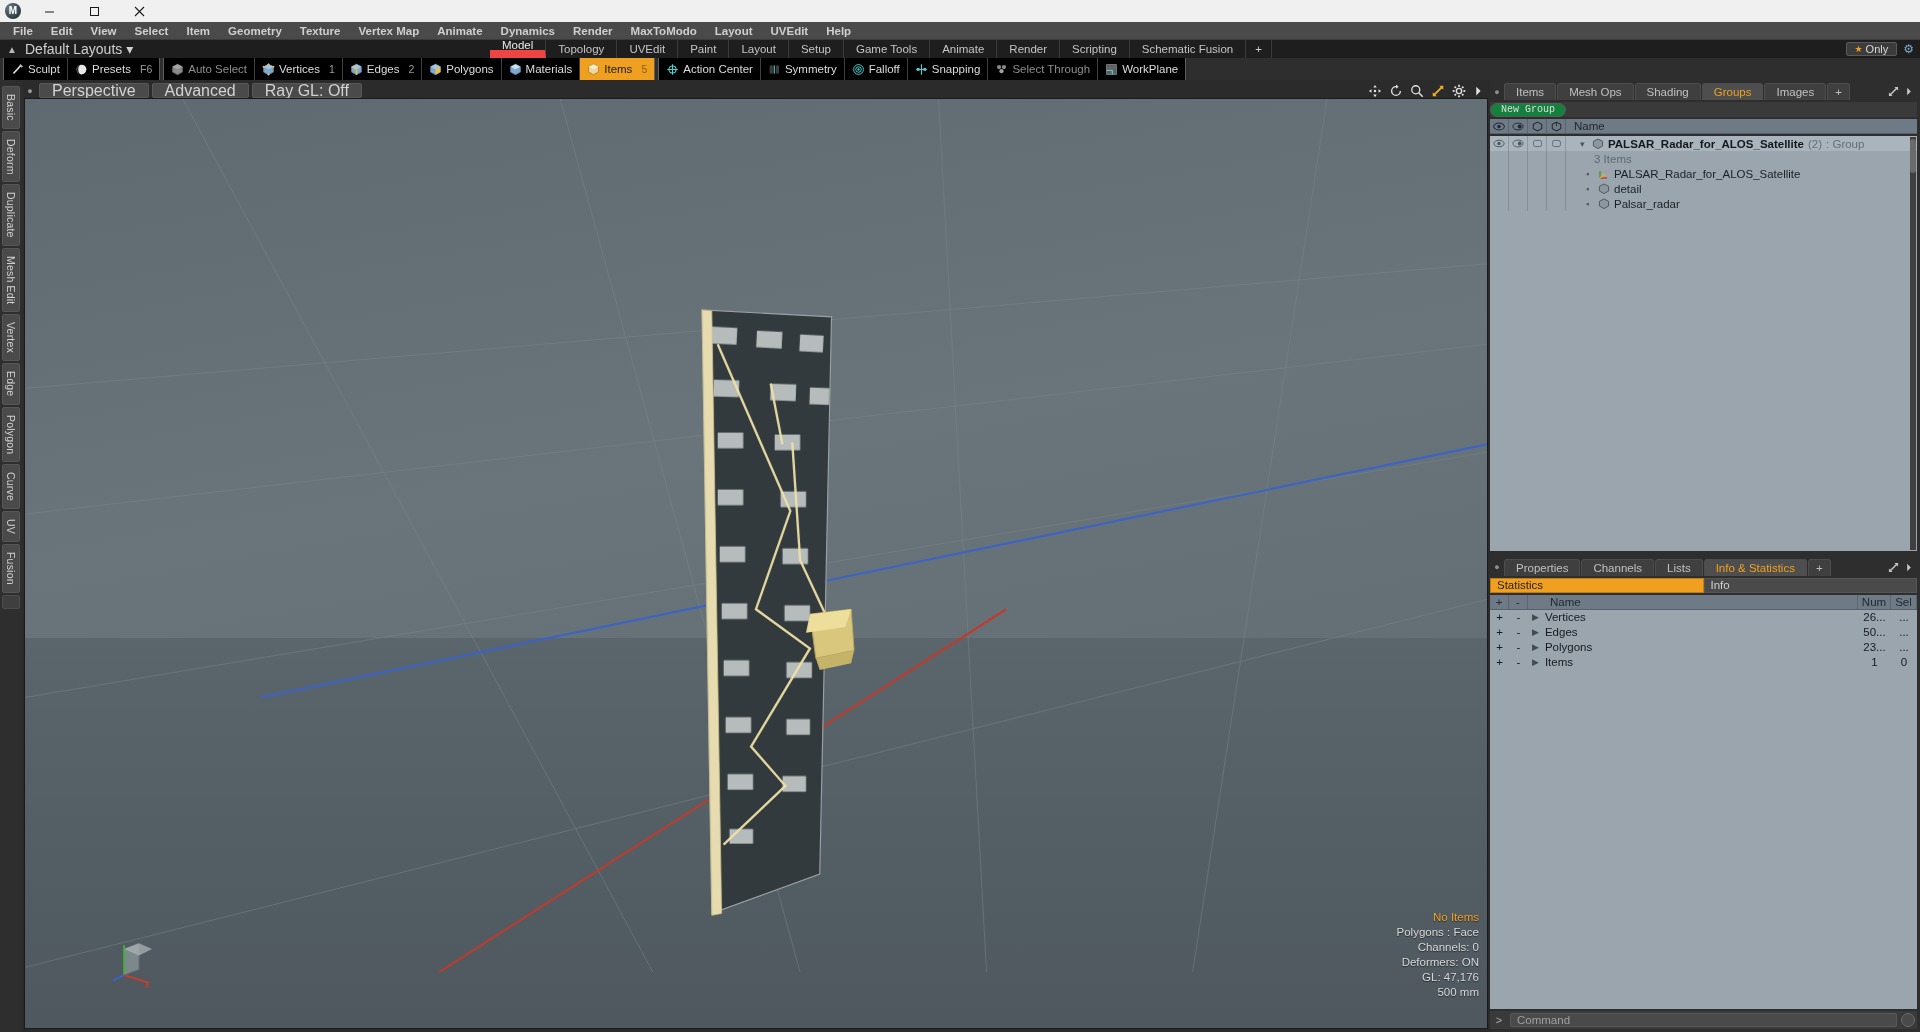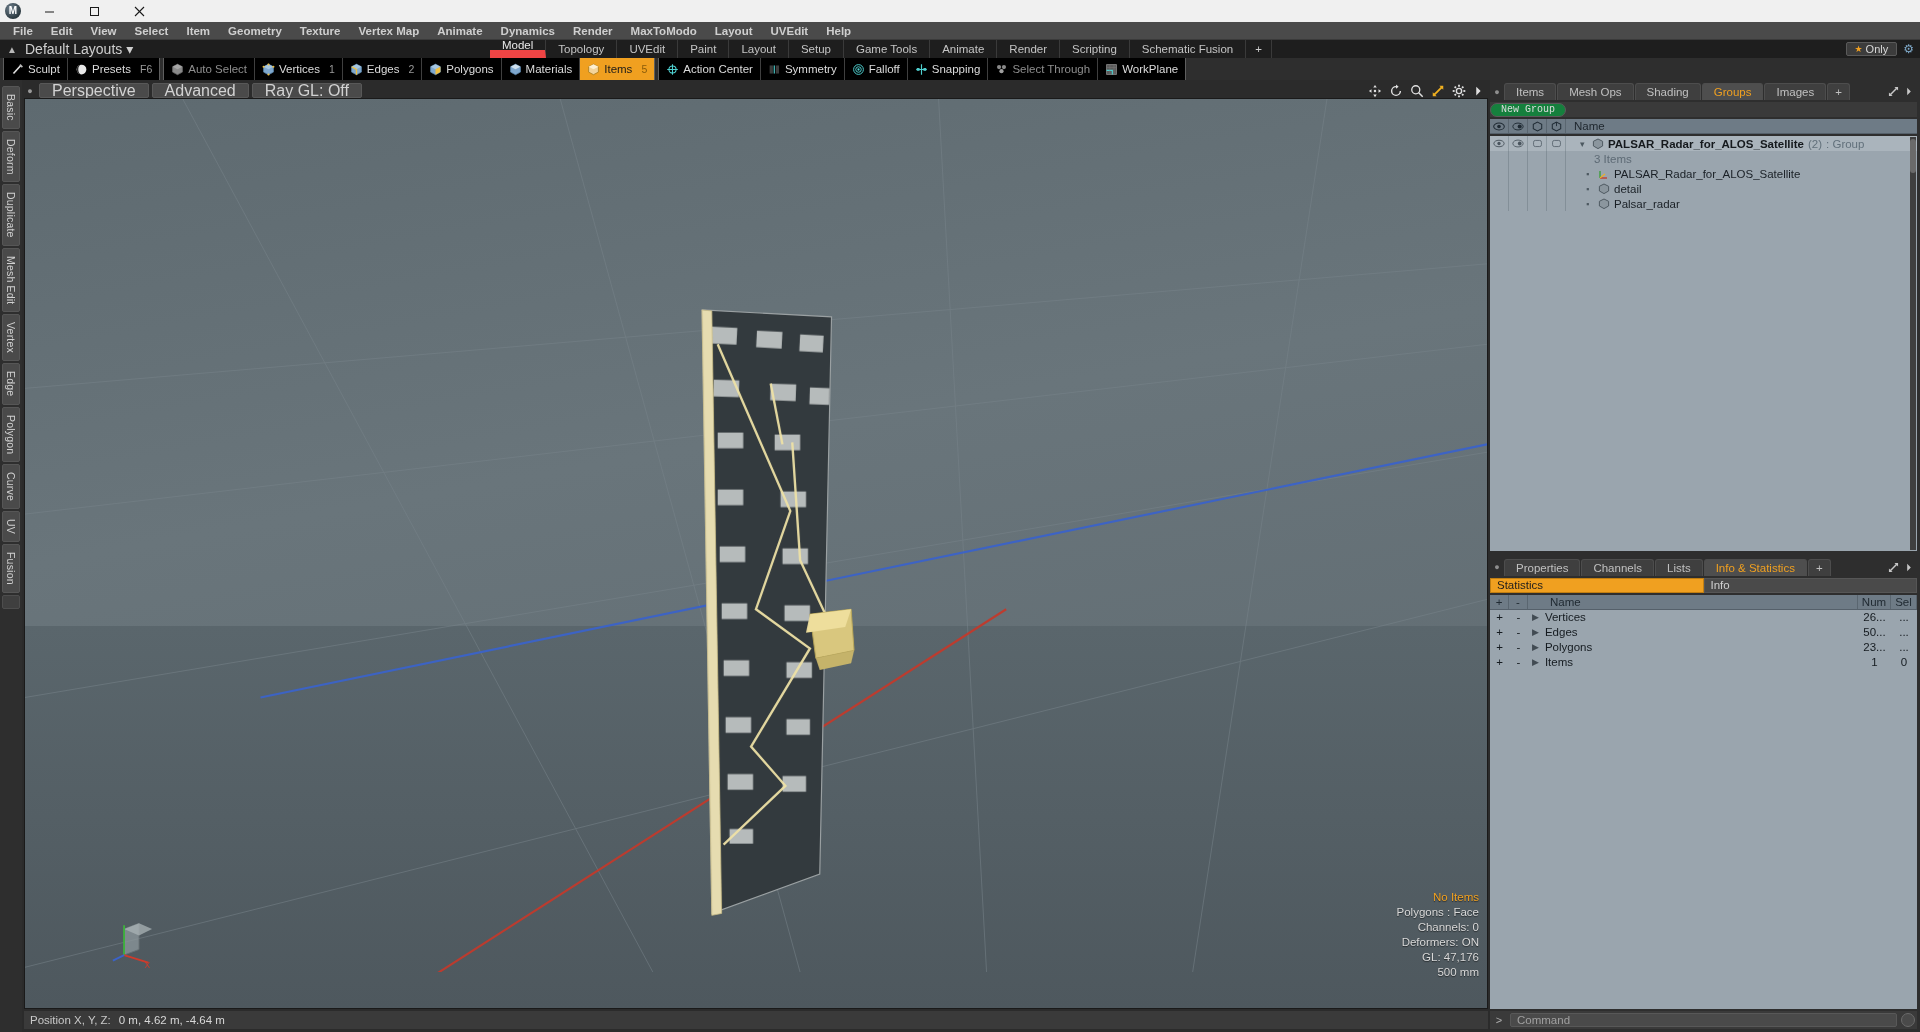--- a/index.html
+++ b/index.html
@@ -569,24 +569,20 @@
         <div class="vp-overlay-text">
           <div class="hl">No Items</div>
           <div>Polygons : Face</div>
           <div>Channels: 0</div>
           <div>Deformers: ON</div>
           <div>GL: 47,176</div>
           <div>500 mm</div>
         </div>
       </div>
 
-      <div class="statusbar">
-        <span class="lbl">Position X, Y, Z:</span>
-        <span class="val">0 m, 4.62 m, -4.64 m</span>
-      </div>
     </div>
 
     <div class="rpanel">
 
       <div class="ptabrow">
         <div class="pdot">●</div>
         <div class="ptab">Items</div>
         <div class="ptab">Mesh Ops</div>
         <div class="ptab">Shading</div>
         <div class="ptab active">Groups</div>

